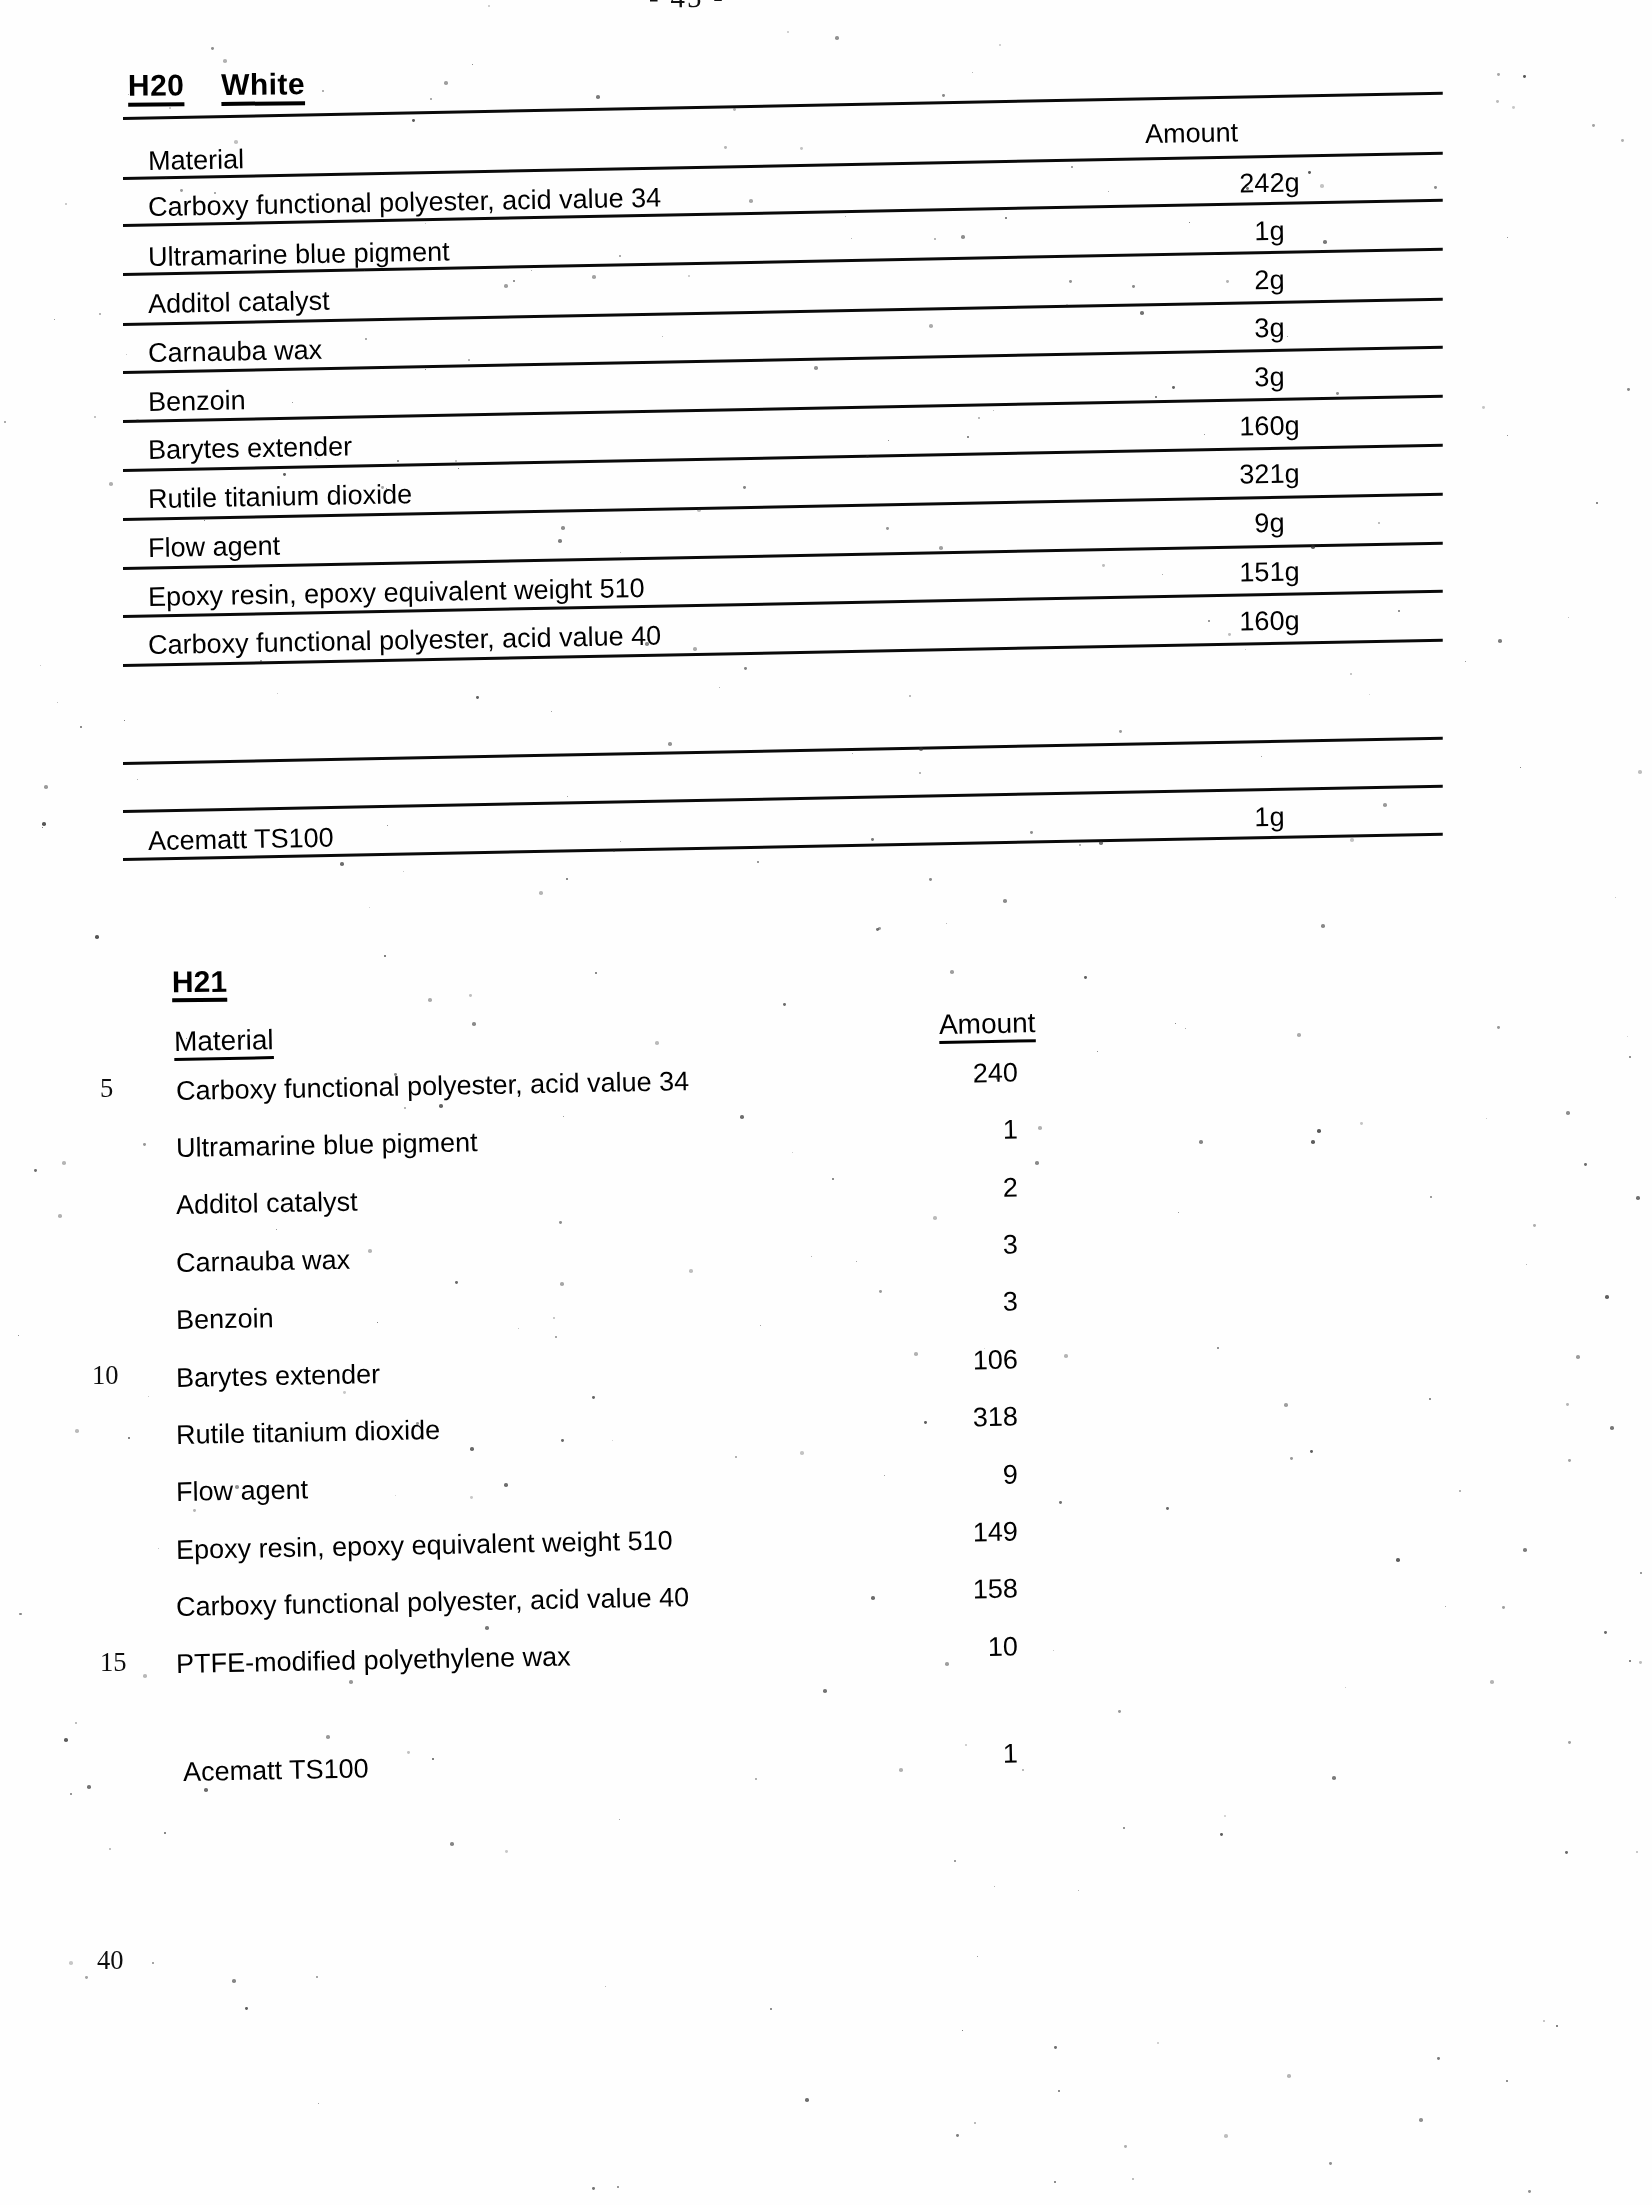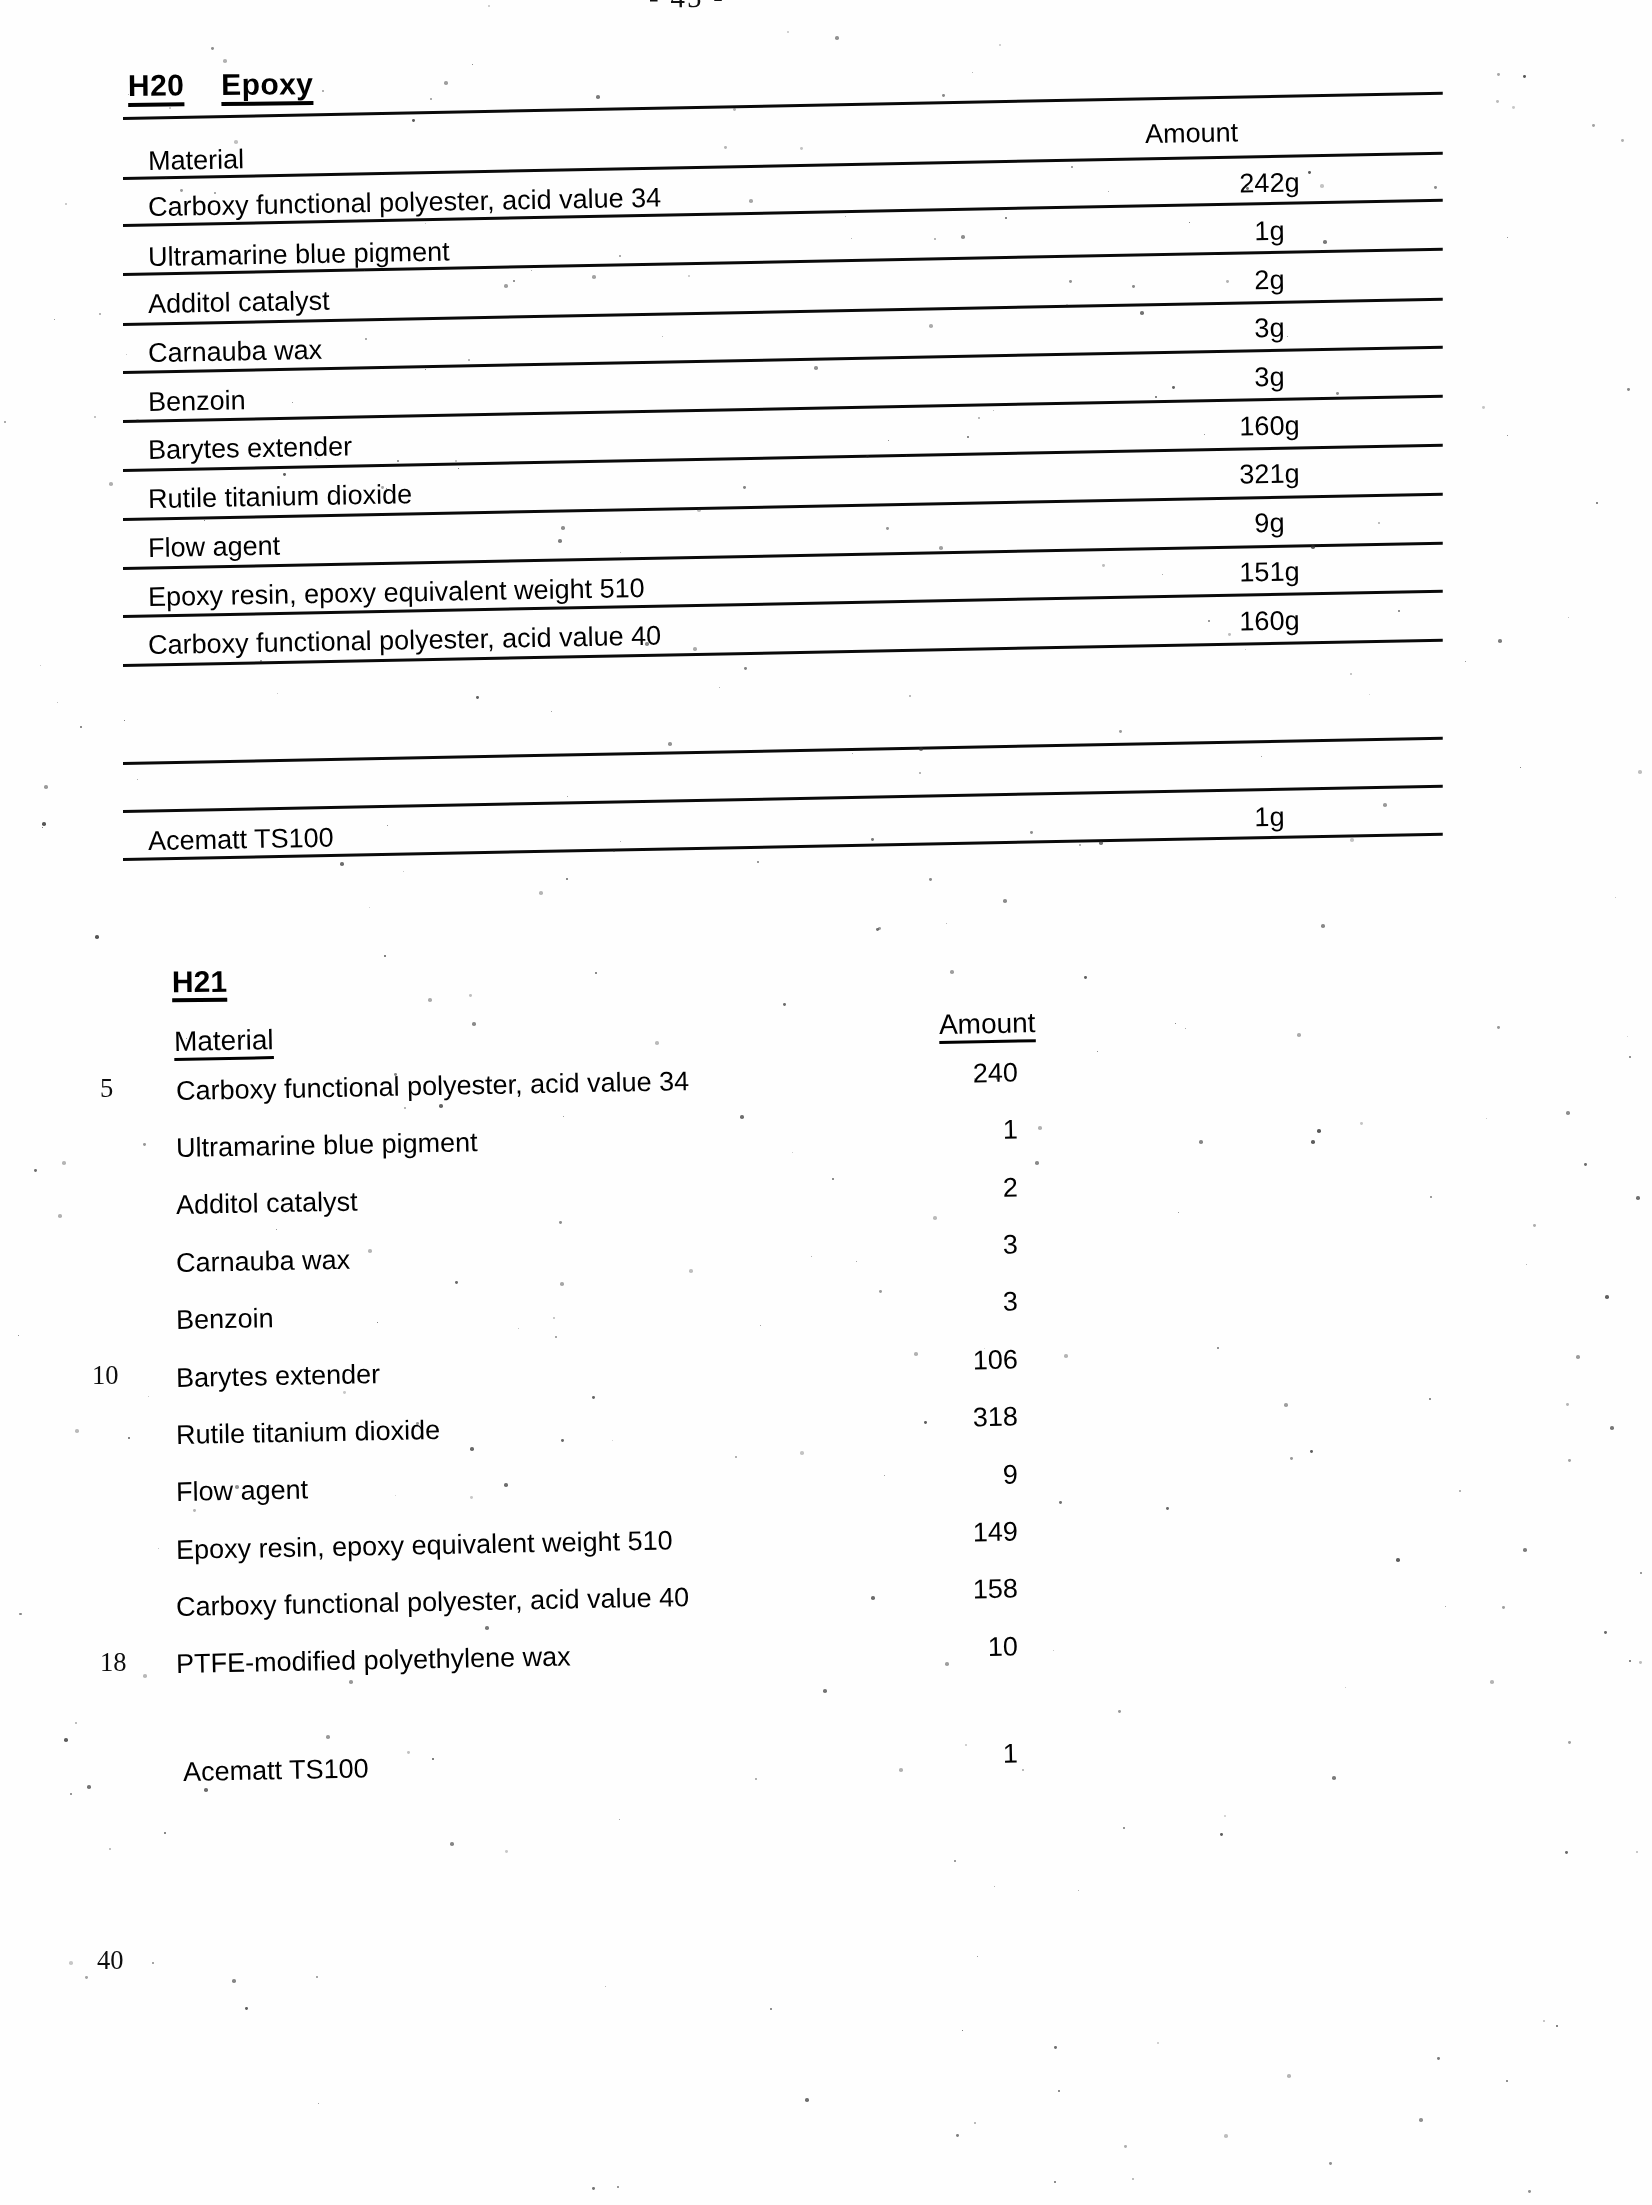--- a/index.html
+++ b/index.html
@@ -126,21 +126,21 @@
   }
 </style>
 </head>
 <body>
 
 <div id="page">
 
   <div id="page-number" class="txt">- 45 -</div>
 
   <div id="t1-title" class="txt">
-    <span class="u">H20</span><span class="gap"></span><span class="u">Epoxy</span>
+    <span class="u">H20</span><span class="gap"></span><span class="u">White</span>
   </div>
 
   <div id="t1-header-material" class="txt t1-mat" style="left:148px; top:146px;">Material</div>
   <div id="t1-header-amount" class="txt t1-amt" style="left:1145px; top:119px;">Amount</div>
 
   <div id="t1-rules">
       <div class="rule" style="left: 123px; top: 117px; width: 1320px; transform: rotate(-1.1deg);"></div>
       <div class="rule" style="left: 123px; top: 177px; width: 1320px; transform: rotate(-1.1deg);"></div>
       <div class="rule" style="left: 123px; top: 224px; width: 1320px; transform: rotate(-1.1deg);"></div>
       <div class="rule" style="left: 123px; top: 273px; width: 1320px; transform: rotate(-1.1deg);"></div>
@@ -209,21 +209,21 @@
       <div class="txt t2-amt" style="left: 889px; width: 129px; top: 1576px;">158</div>
       <div class="txt t2-mat" style="left: 176px; top: 1649px;">PTFE-modified polyethylene wax</div>
       <div class="txt t2-amt" style="left: 889px; width: 129px; top: 1634px;">10</div>
       <div class="txt t2-mat" style="left: 183px; top: 1757px;">Acematt TS100</div>
       <div class="txt t2-amt" style="left: 889px; width: 129px; top: 1741px;">1</div>
     </div>
 
   <div id="line-numbers">
       <div class="line-number" style="left: 100px; top: 1073px;">5</div>
       <div class="line-number" style="left: 92px; top: 1360px;">10</div>
-      <div class="line-number" style="left: 100px; top: 1647px;">18</div>
+      <div class="line-number" style="left: 100px; top: 1647px;">15</div>
       <div class="line-number" style="left: 97px; top: 1945px;">40</div>
     </div>
 
   <div id="noise">
       <div class="speck" style="width: 2.2px; height: 2.2px; left: 1629px; top: 1056px; opacity: 0.67;"></div>
       <div class="speck" style="width: 2.2px; height: 2.2px; left: 432px; top: 1758px; opacity: 0.79;"></div>
       <div class="speck" style="width: 2.9px; height: 2.9px; left: 1604px; top: 1631px; opacity: 0.7;"></div>
       <div class="speck" style="width: 2.9px; height: 2.9px; left: 1482px; top: 406px; opacity: 0.27;"></div>
       <div class="speck" style="width: 3.6px; height: 3.6px; left: 539px; top: 891px; opacity: 0.34;"></div>
       <div class="speck" style="width: 2.2px; height: 2.2px; left: 1132px; top: 2178px; opacity: 0.4;"></div>

